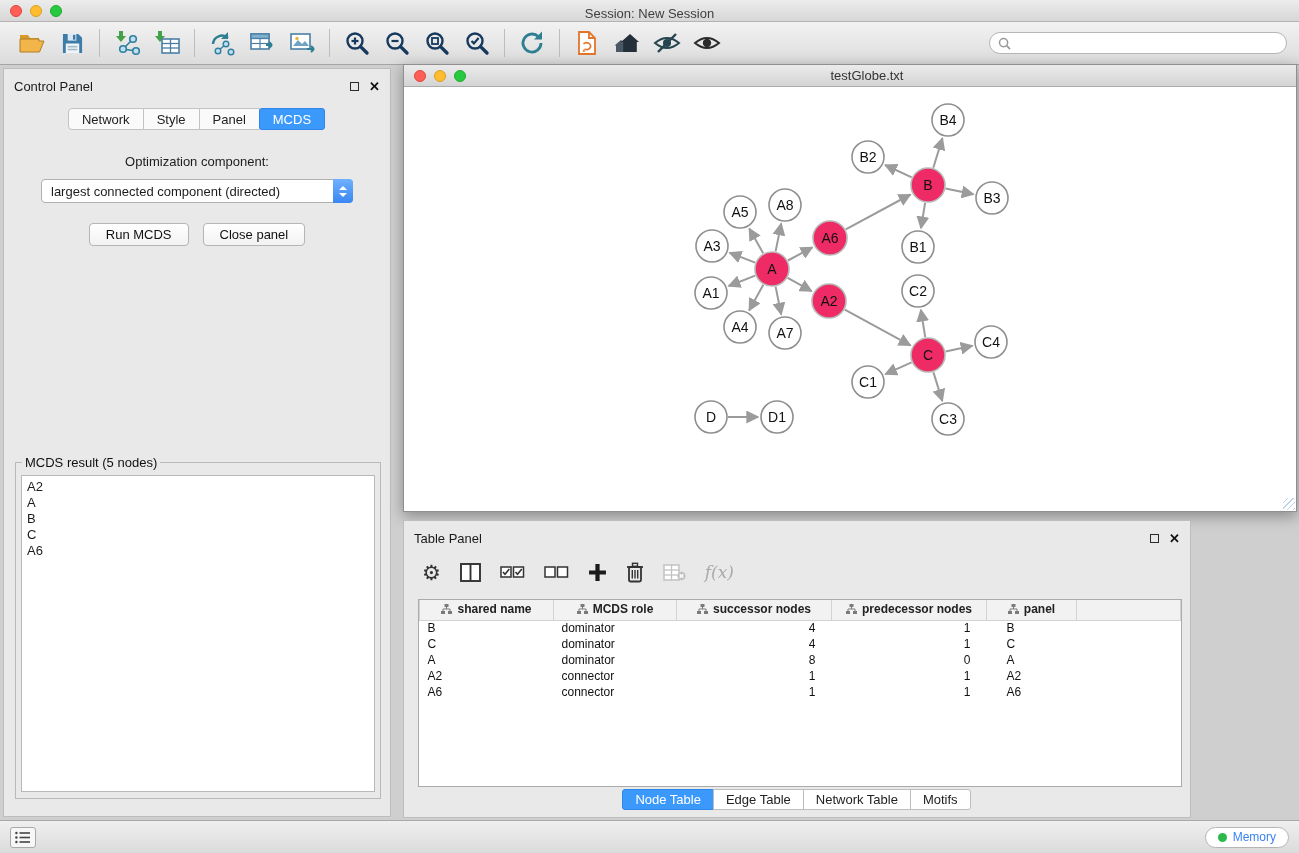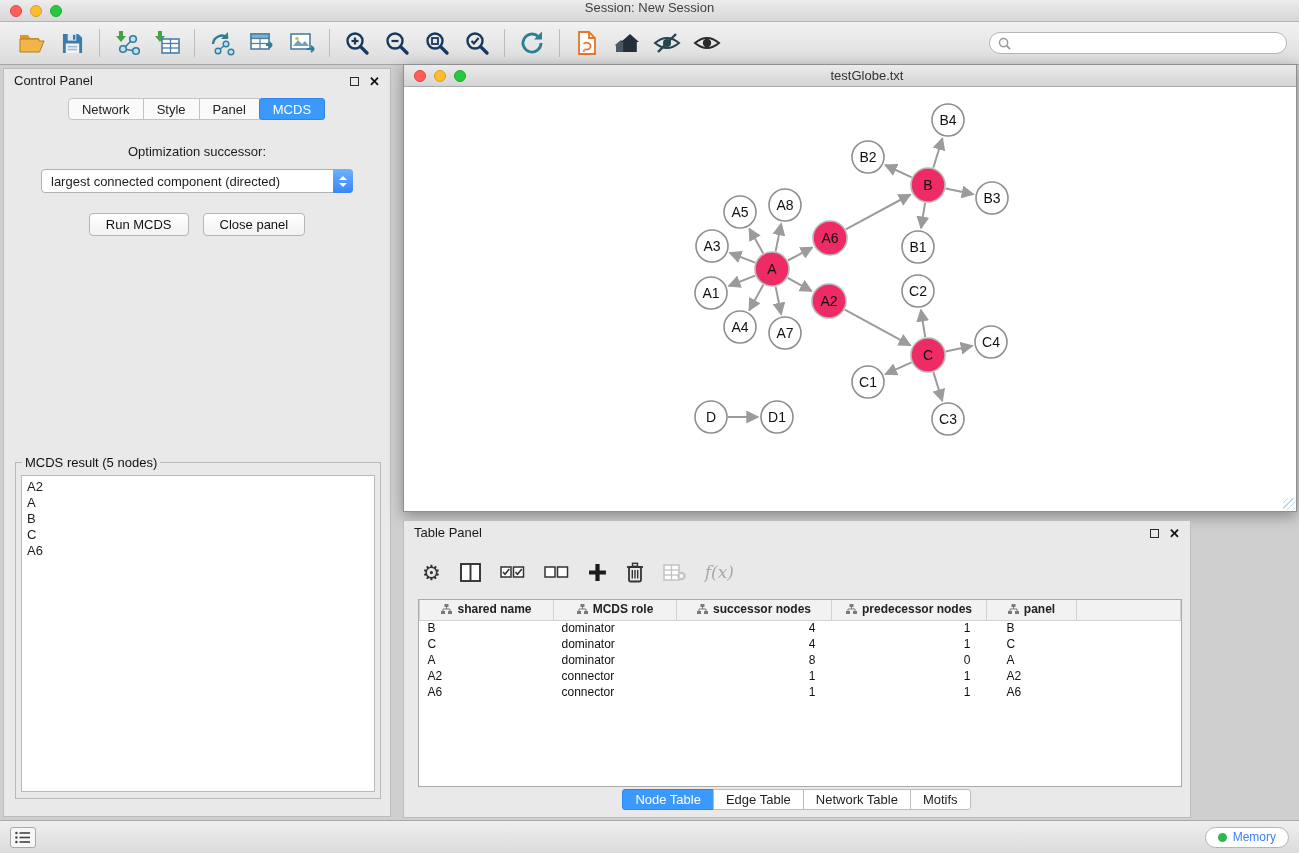--- a/index.html
+++ b/index.html
@@ -10,21 +10,21 @@
     background: #cfcfcf;
     overflow: hidden;
     font-size: 13px;
     color: #1c1c1c;
   }
   
   .titlebar {
     position:absolute; top:0; left:0; right:0; height:22px;
     background: linear-gradient(#ececec,#d7d7d7);
     border-bottom:1px solid #b3b3b3;
-    display:flex; align-items:flex-start; justify-content:center;
+    display:flex; align-items:flex-end; justify-content:center;
   }
   .titlebar .title { font-size:13px; color:#3f3f3f; }
   .lights { position:absolute; left:10px; top:5px; display:flex; gap:8px; }
   .light { width:12px; height:12px; border-radius:50%; }
   .light.red { background:#ff5f57; border:1px solid #e0443e; }
   .light.yellow { background:#febc2e; border:1px solid #d8a022; }
   .light.green { background:#28c840; border:1px solid #1dad2b; }
   
   .toolbar {
     position:absolute; top:22px; left:0; right:0; height:43px;
@@ -39,21 +39,21 @@
     margin-left:auto; width:298px; height:22px; background:#fff;
     border:1px solid #b6b6b6; border-radius:12px;
     display:flex; align-items:center; padding:0 8px; gap:5px;
   }
   .search-box input { border:none; outline:none; flex:1; font-size:12px; font-family:inherit; background:transparent; }
   
   .control-panel {
     position:absolute; left:3px; top:68px; width:388px; height:749px;
     background:#e9e9e9; border:1px solid #bdbdbd;
   }
-  .panel-header { height:24px; display:flex; padding:4px 10px; }
+  .panel-header { height:24px; display:flex; align-items:center; padding:17px 10px; }
   .panel-header .ph-title { font-size:13px; color:#1a1a1a; }
   .ph-icons { margin-left:auto; display:flex; align-items:center; gap:10px; }
   .float-ic { width:9px; height:9px; border:1.6px solid #2b2b2b; background:transparent; display:inline-block; }
   .close-ic { font-size:13px; font-weight:bold; color:#111; line-height:1; }
   .cp-tabs { display:flex; justify-content:center; margin-top:5px; }
   .seg {
     border:1px solid #c3c3c3; background:#fafafa; height:22px; padding:0 13px;
     font-size:13px; display:flex; align-items:center; margin-left:-1px; color:#222;
   }
   .seg:first-child { border-radius:4px 0 0 4px; }
@@ -314,21 +314,21 @@
       <span class="float-ic"></span>
       <span class="close-ic">✕</span>
     </span>
   </div>
   <div class="cp-tabs">
     <div class="seg">Network</div>
     <div class="seg">Style</div>
     <div class="seg">Panel</div>
     <div class="seg active">MCDS</div>
   </div>
-  <div class="opt-label">Optimization successor:</div>
+  <div class="opt-label">Optimization component:</div>
   <div class="combo">
     <span>largest connected component (directed)</span>
     <span class="stepper">
       <span class="tri-up"></span>
         <span class="tri-down"></span>
     </span>
   </div>
   <div class="cp-buttons">
     <button class="btn">Run MCDS</button>
     <button class="btn">Close panel</button>

